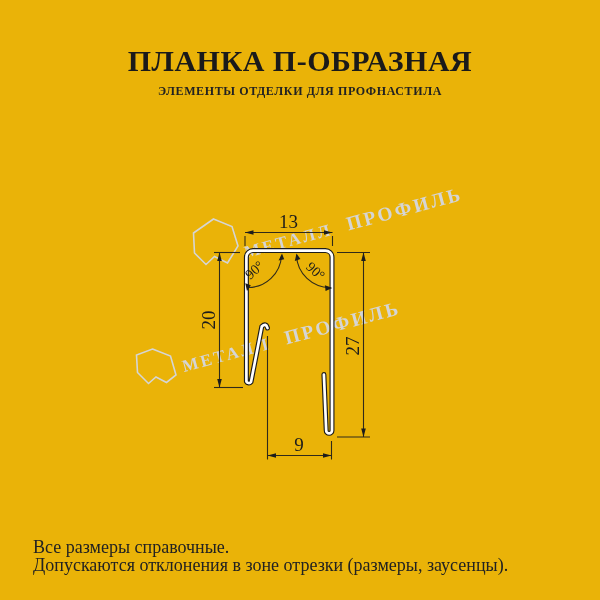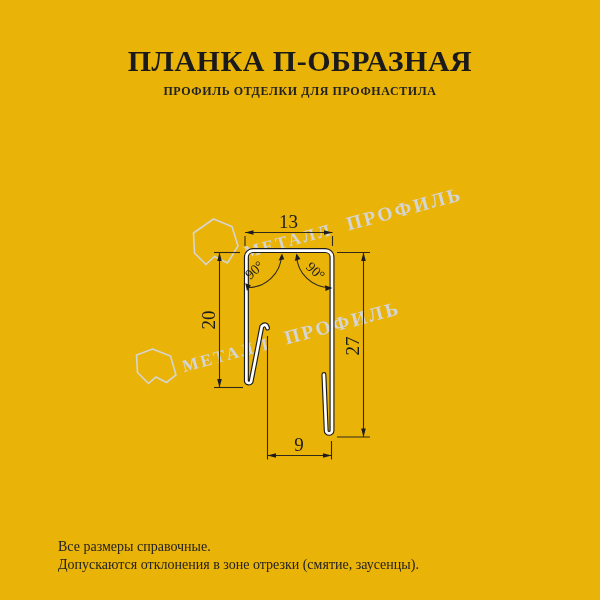--- a/index.html
+++ b/index.html
@@ -2,33 +2,33 @@
 <html><head>
 <meta charset="utf-8">
 <style>
   html,body{margin:0;padding:0;background:#fff;}
   .page{position:relative;width:600px;height:600px;background:#eab308;overflow:hidden;
         font-family:Liberation Serif, serif;}
   .header{position:absolute;top:46px;left:0;width:600px;text-align:center;color:#1a1a1a;}
   .title-line{font-size:30px;font-weight:700;line-height:29px;letter-spacing:.5px;}
   .subtitle{margin-top:9px;font-size:12px;font-weight:700;letter-spacing:.6px;color:#222;}
   .drawing-svg{position:absolute;left:0;top:0;width:600px;height:600px;}
-  .footer{position:absolute;left:33px;top:538px;color:#222;font-size:14px;line-height:18px;margin-left:25px;}
+  .footer{position:absolute;left:33px;top:538px;color:#222;font-size:18px;line-height:18px;}
   .wm-text{font-weight:700;}
   .dim-label{font-size:19px;}
   .angle-label{font-size:14px;}
 </style>
 </head>
 <body>
 
 <div class="page">
 
   <div class="header">
     <div class="title-line">ПЛАНКА П-ОБРАЗНАЯ</div>
-    <div class="subtitle">ПРОФИЛЬ ОТДЕЛКИ ДЛЯ ПРОФНАСТИЛА</div>
+    <div class="subtitle">ЭЛЕМЕНТЫ ОТДЕЛКИ ДЛЯ ПРОФНАСТИЛА</div>
   </div>
 
   <svg class="drawing-svg" viewBox="0 0 600 600">
 
     <g fill="none" stroke-width="1.6" stroke="#d5d5d5">
       <path d="M213.5,219 L232,226.5 L238,246 L227.5,263 L214.5,256.5 L206,264.5 L194.5,253 L193.5,233 Z"></path>
       <path d="M152.5,349 L170.5,356 L176,375 L166.5,382.5 L156,377 L148.5,383.5 L137.5,372.5 L136.5,355 Z"></path>
     </g>
     <g fill="#d5d5d5">
       <text class="wm-text" transform="translate(246,258) rotate(-15)" letter-spacing="2.5">
@@ -98,16 +98,16 @@
       <text class="dim-label" transform="translate(214.5,320) rotate(-90)">20</text>
       <text class="dim-label" transform="translate(358.5,346) rotate(-90)">27</text>
       <text class="dim-label" x="299" y="450.5">9</text>
       <text class="angle-label" transform="translate(257.5,273.5) rotate(-42)">90°</text>
       <text class="angle-label" transform="translate(312.5,274.5) rotate(42)">90°</text>
     </g>
   </svg>
 
   <div class="footer">
     <div>Все размеры справочные.</div>
-    <div>Допускаются отклонения в зоне отрезки (смятие, заусенцы).</div>
+    <div>Допускаются отклонения в зоне отрезки (размеры, заусенцы).</div>
   </div>
 
 </div>
 
 </body></html>

